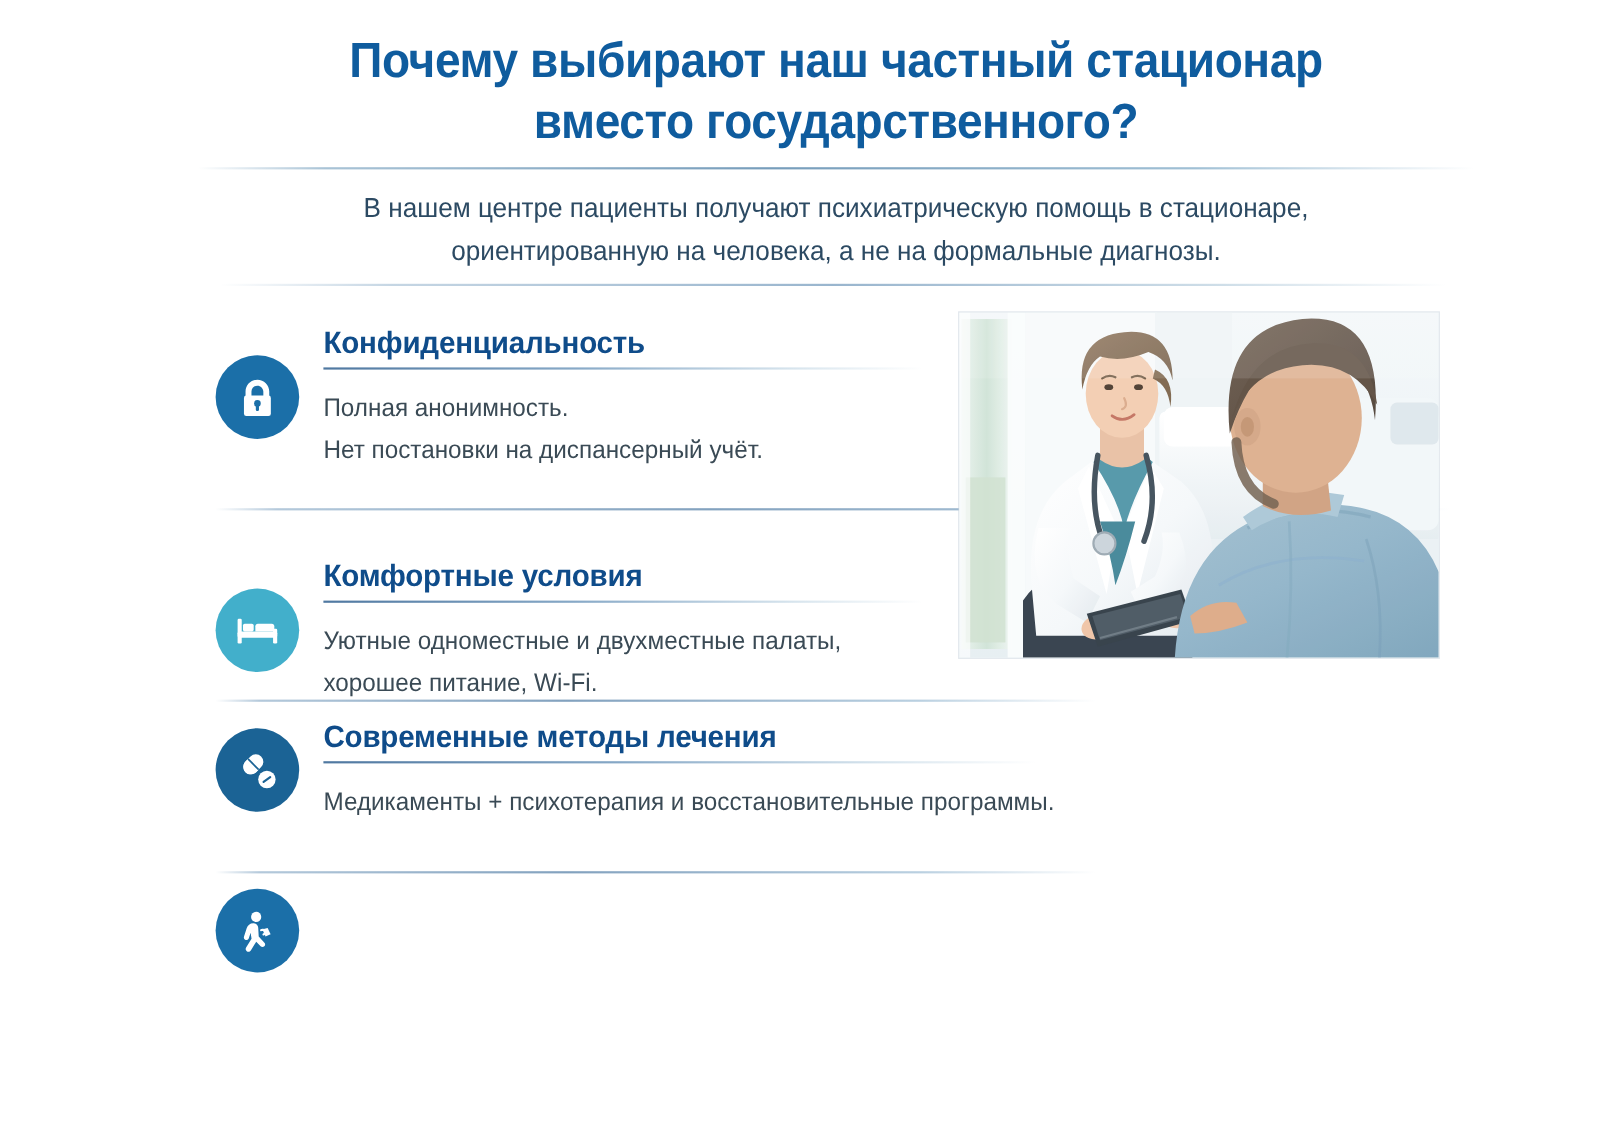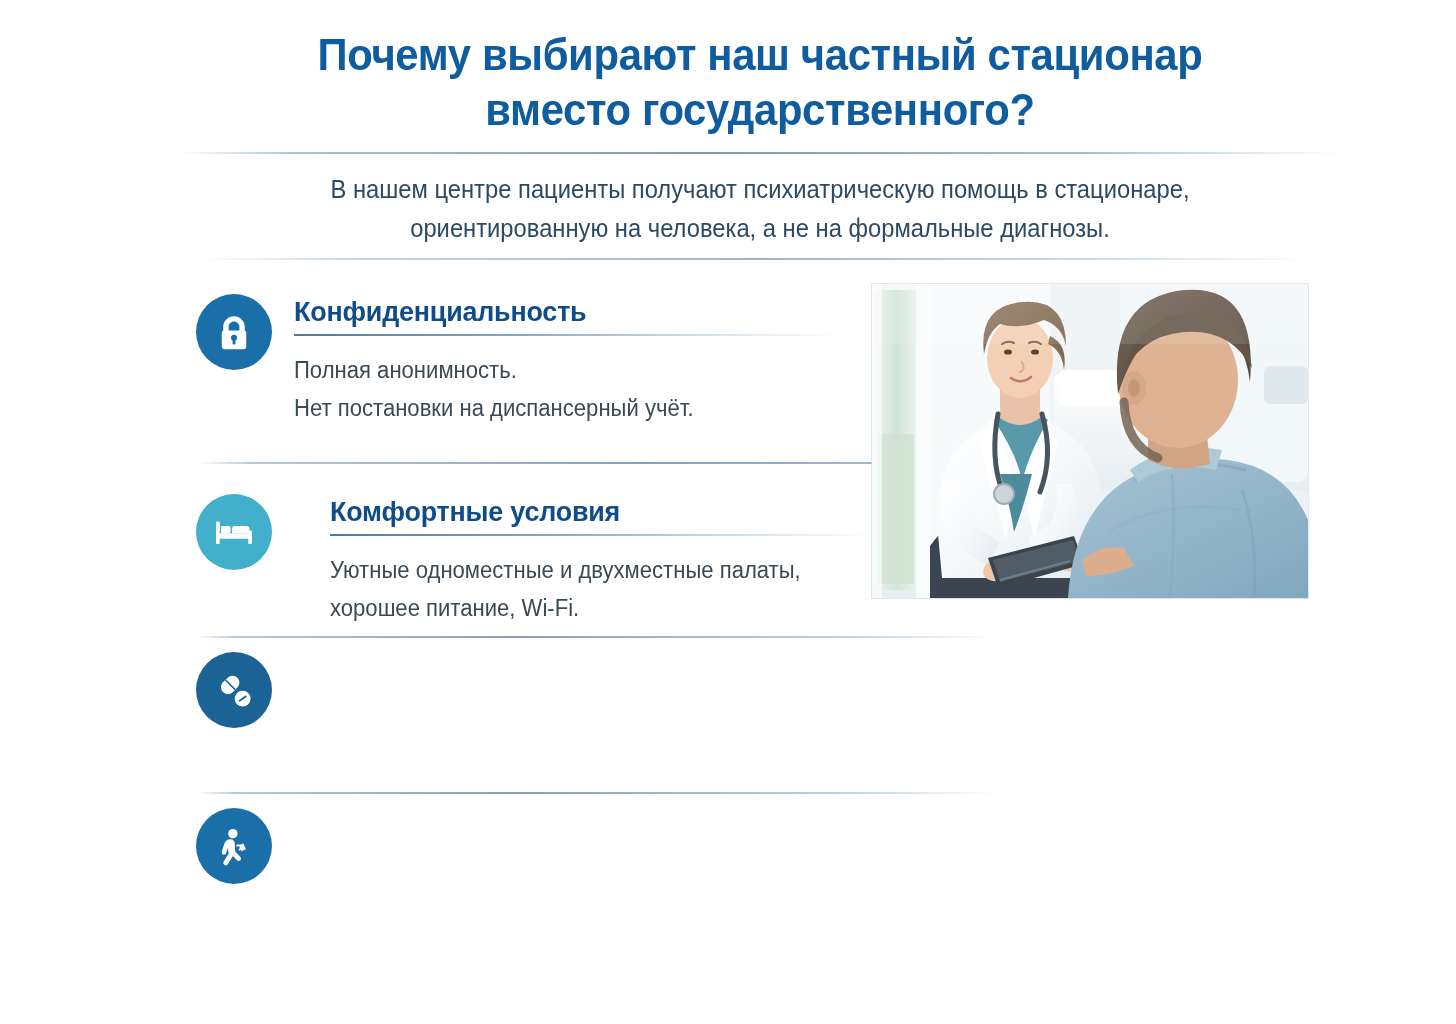--- a/index.html
+++ b/index.html
@@ -95,24 +95,24 @@
     transform: scaleX(0.95);
     transform-origin: center;
   }
   .subtitle .ln { display: block; white-space: nowrap; }
 
   
   .feature {
     position: absolute;
     left: 196px;
     display: flex;
-    align-items: flex-start;
+    align-items: center;
   }
   .feature.f1 { top: 292px; }
-  .feature.f2 { top: 492px; gap: 36px; }
+  .feature.f2 { top: 504px; }
   .feature.f3 { top: 650px; }
   .feature.f4 { top: 806px; }
 
   .icon-badge {
     width: 76px;
     height: 76px;
     border-radius: 50%;
     flex: 0 0 76px;
     display: flex;
     align-items: center;
@@ -241,20 +241,27 @@
       <svg viewBox="0 0 64 64" width="46" height="46" aria-hidden="true">
         <g transform="rotate(-45 30 28)">
           <rect x="16" y="14" width="28" height="19" rx="9.5" fill="#ffffff"></rect>
           <path d="M30 14h-4.5c-5.2 0-9.5 4.3-9.5 9.5S20.3 33 25.5 33H30z" fill="#ffffff"></path>
           <rect x="29" y="14" width="2.2" height="19" fill="#1b6395"></rect>
         </g>
         <circle cx="44" cy="44" r="11" fill="#ffffff"></circle>
         <rect x="37.5" y="42.6" width="13" height="2.8" rx="1.4" fill="#1b6395" transform="rotate(-35 44 44)"></rect>
       </svg>
     </div>
+    <div class="feature-body">
+      <div class="feature-heading">Современные методы лечения</div>
+      <div class="heading-rule"></div>
+      <div class="feature-text">
+        <span class="ln">Медикаменты + психотерапия и восстановительные программы.</span>
+      </div>
+    </div>
   </div>
 
   <div class="sep s3"></div>
 
   <div class="feature f4">
     <div class="icon-badge" style="background:#1b6fa8;">
       <svg viewBox="0 0 64 64" width="48" height="48" aria-hidden="true">
         <circle cx="30.5" cy="15.5" r="6.2" fill="#ffffff"></circle>
         <path d="M27 23c-4 0-6.8 2.4-8 6.2l-3.3 10.3c-.5 1.7.4 3.4 2 3.9 1.7.5 3.4-.4 3.9-2l2.2-6.9 1.1 7.4-6.6 10.7c-1 1.6-.5 3.6 1.1 4.6 1.6 1 3.6.5 4.6-1.1l6.6-10.7 5.3 5.6c1.2 1.3 3.2 1.3 4.5.1 1.3-1.2 1.3-3.2.1-4.5l-6.9-7.3-.6-10.7c0-3-2.5-5.6-5.5-5.6z" fill="#ffffff"></path>
         <path d="M38.5 30.5l5.9-1.7 3.6 7.5-6.2 2.8z" fill="#ffffff"></path>

